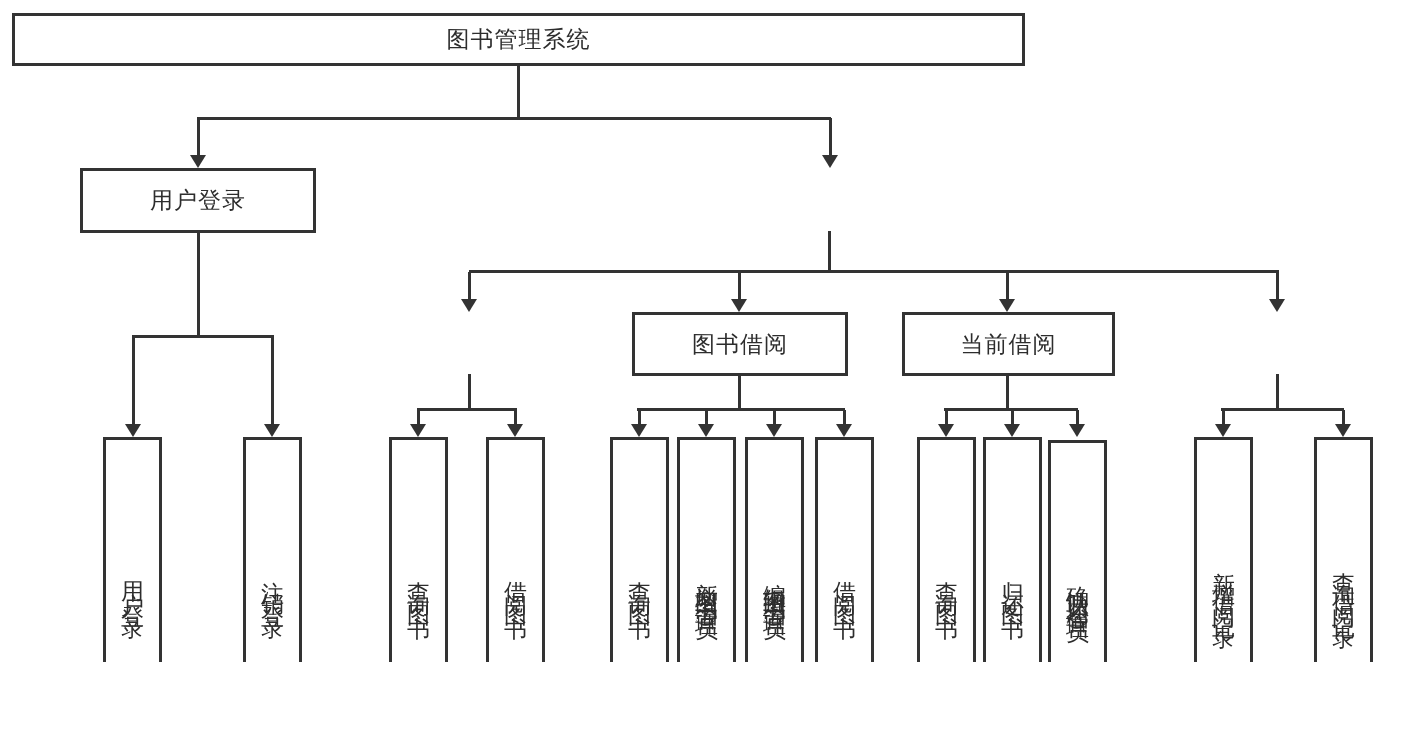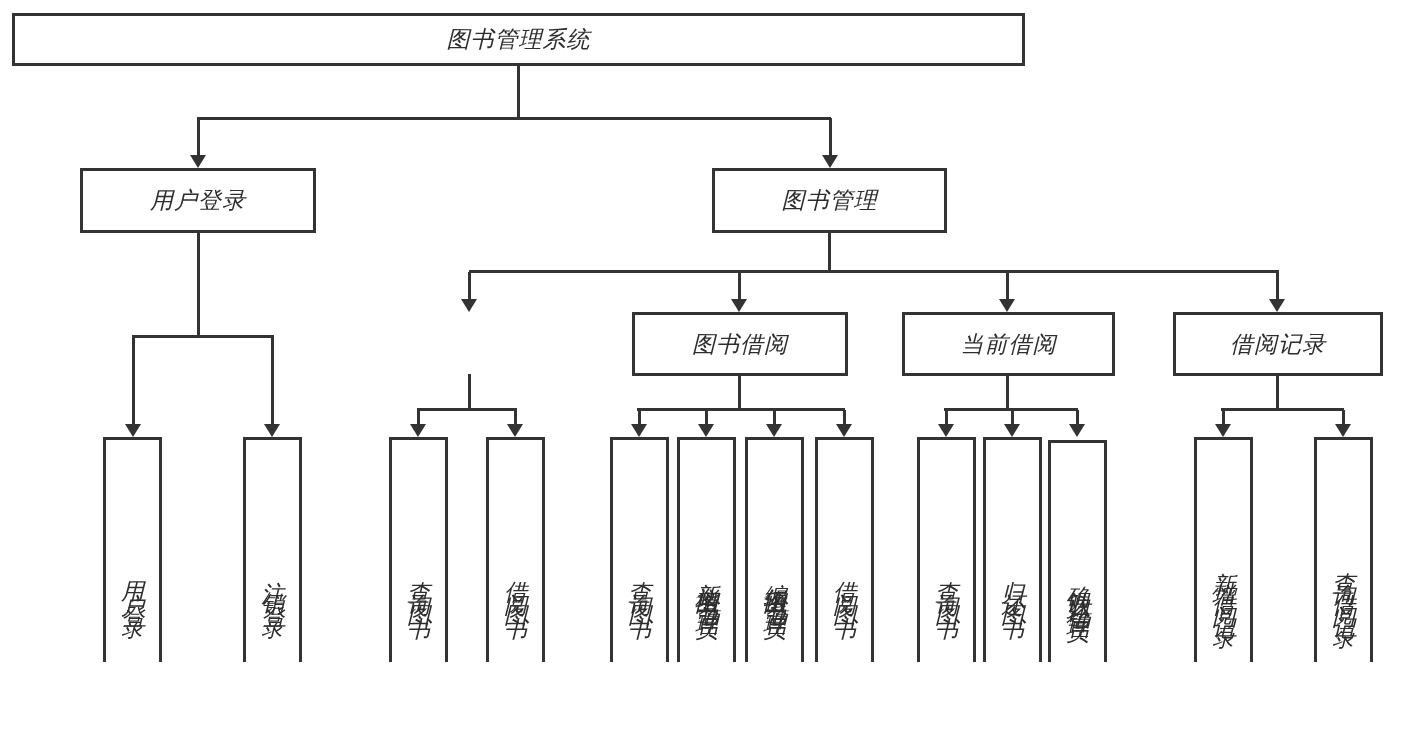--- a/index.html
+++ b/index.html
@@ -8,21 +8,20 @@
     --wm:#c3c3c3;
     --bg:#ffffff;
   }
   html,body{margin:0;padding:0;background:var(--bg);}
   .canvas{
     position:relative;
     width:1405px;height:662px;
     background:var(--bg);
     font-family:"Liberation Sans", sans-serif;
     overflow:hidden;
-    font-style:italic;
   }
   .box{
     position:absolute;
     box-sizing:border-box;
     border:3px solid var(--line);
     background:#fff;
     display:flex;
     align-items:center;
     justify-content:center;
     color:var(--text);
@@ -130,32 +129,26 @@
   <div class="line" style="left:1342px;top:410px;width:3px;height:14px"></div>
   <div class="arrow" style="left:1335px;top:424px"></div>
 
   <div class="box" style="left:12px;top:13px;width:1013px;height:53px">
     <span>图书管理系统</span>
   </div>
 
   <div class="box" style="left:80px;top:168px;width:236px;height:65px">
     <span>用户登录</span>
   </div>
-  <div class="box" style="left:712px;top:168px;width:235px;height:65px">
-    <span>图书管理</span>
-  </div>
 
   <div class="box" style="left:632px;top:312px;width:216px;height:64px">
     <span>图书借阅</span>
   </div>
   <div class="box" style="left:902px;top:312px;width:213px;height:64px">
     <span>当前借阅</span>
-  </div>
-  <div class="box" style="left:1173px;top:312px;width:210px;height:64px">
-    <span>借阅记录</span>
   </div>
 
   <div class="box leaf" style="left:103px;top:437px;width:59px;height:300px">
     <span class="vtext">用户登录</span>
   </div>
   <div class="box leaf" style="left:243px;top:437px;width:59px;height:300px">
     <span class="vtext">注销登录</span>
   </div>
 
   <div class="box leaf" style="left:389px;top:437px;width:59px;height:300px">

